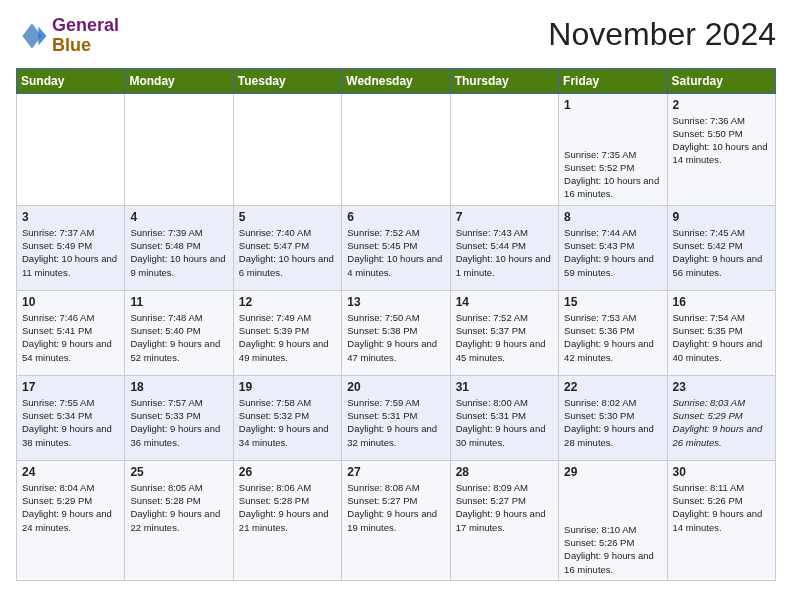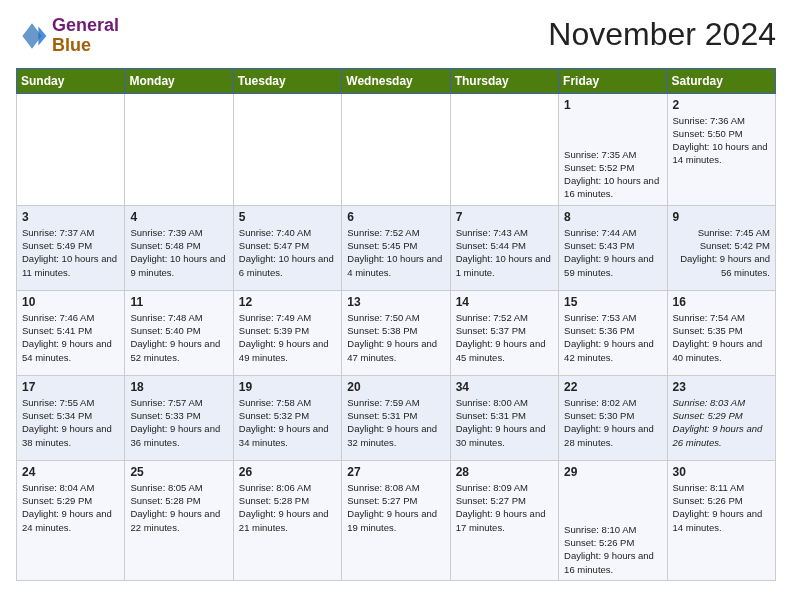--- a/index.html
+++ b/index.html
@@ -168,21 +168,21 @@
 Daylight: 10 hours and 1 minute.</div>
         </td>
         <td>
           <span class="day-number">8</span>
           <div class="day-info" style="white-space: pre-line;">Sunrise: 7:44 AM
 Sunset: 5:43 PM
 Daylight: 9 hours and 59 minutes.</div>
         </td>
         <td>
           <span class="day-number">9</span>
-          <div class="day-info" style="white-space: pre-line; text-align: right;">Sunrise: 7:45 AM
+          <div class="day-info" style="white-space: pre-line;">Sunrise: 7:45 AM
 Sunset: 5:42 PM
 Daylight: 9 hours and 56 minutes.</div>
         </td>
       </tr>
       <tr>
         <td>
           <span class="day-number">10</span>
           <div class="day-info" style="white-space: pre-line;">Sunrise: 7:46 AM
 Sunset: 5:41 PM
 Daylight: 9 hours and 54 minutes.</div>
@@ -243,21 +243,21 @@
 Sunset: 5:32 PM
 Daylight: 9 hours and 34 minutes.</div>
         </td>
         <td>
           <span class="day-number">20</span>
           <div class="day-info" style="white-space: pre-line;">Sunrise: 7:59 AM
 Sunset: 5:31 PM
 Daylight: 9 hours and 32 minutes.</div>
         </td>
         <td>
-          <span class="day-number">34</span>
+          <span class="day-number">31</span>
           <div class="day-info" style="white-space: pre-line;">Sunrise: 8:00 AM
 Sunset: 5:31 PM
 Daylight: 9 hours and 30 minutes.</div>
         </td>
         <td>
           <span class="day-number">22</span>
           <div class="day-info" style="white-space: pre-line;">Sunrise: 8:02 AM
 Sunset: 5:30 PM
 Daylight: 9 hours and 28 minutes.</div>
         </td>

